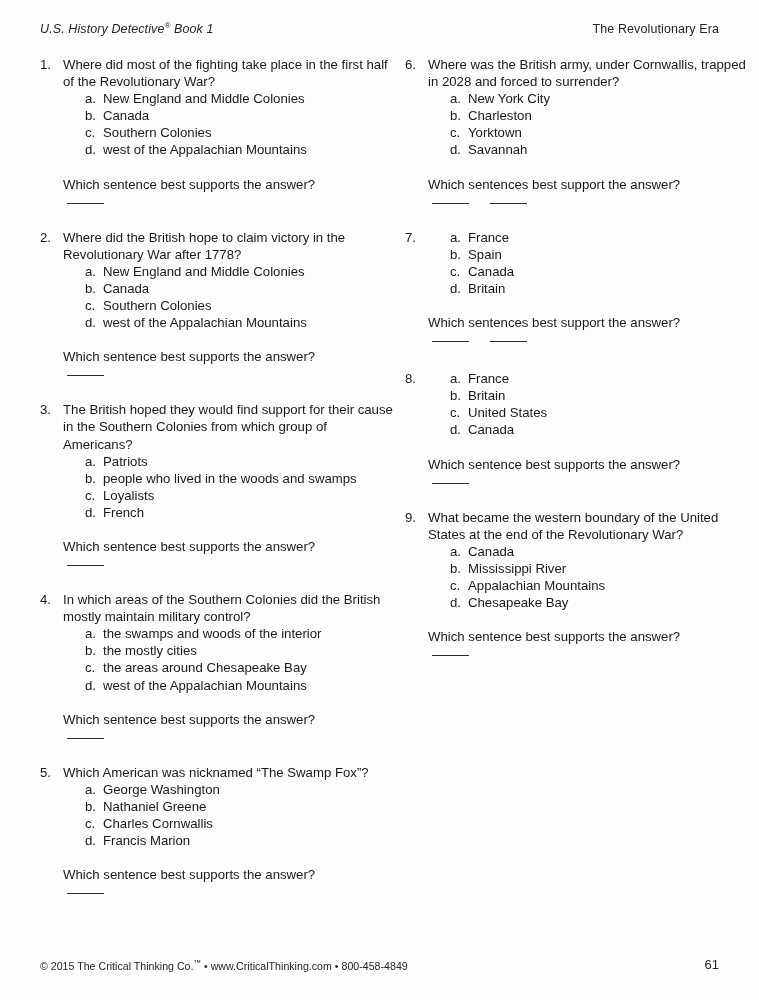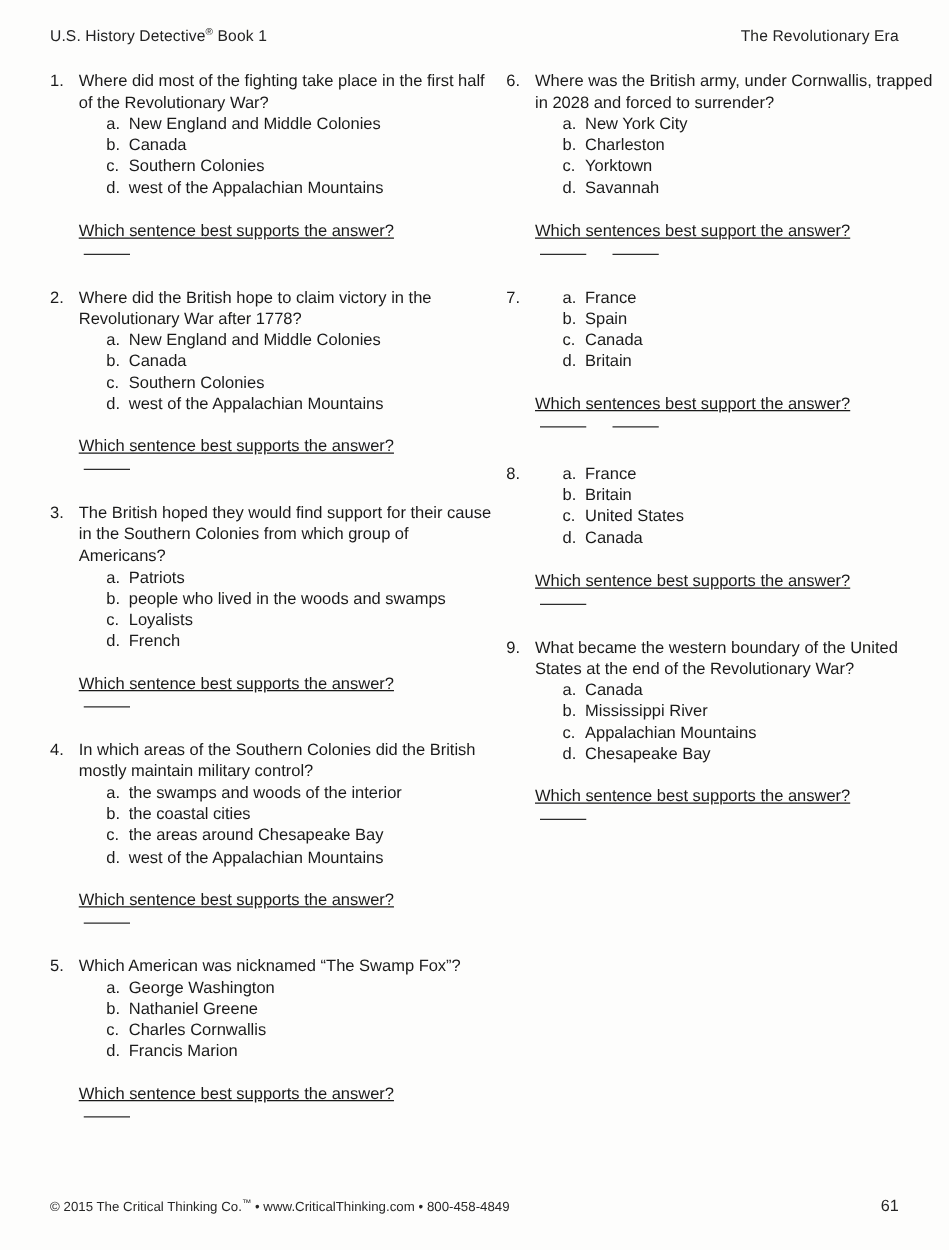--- a/index.html
+++ b/index.html
@@ -29,21 +29,21 @@
     left: 40px;
     right: 40px;
     height: 18px;
     display: flex;
     justify-content: space-between;
     align-items: baseline;
     font-size: 12.5px;
     color: #242424;
     letter-spacing: 0.1px;
   }
-  .header-left { white-space: nowrap; }
+  .header-left { white-space: nowrap; font-style: italic; }
   .header-right { white-space: nowrap; }
   .reg-mark {
     font-size: 8px;
     vertical-align: super;
     line-height: 0;
   }
 
   
   .columns {
     position: absolute;
@@ -99,21 +99,20 @@
     flex: 0 0 18px;
   }
   .opt-text {
     flex: 1 1 auto;
   }
   .support-q {
     font-size: 13.2px;
     line-height: 17.1px;
     margin: 0;
     padding-top: 17px;
-    text-decoration: underline;
   }
   .blanks {
     display: flex;
     gap: 21px;
     padding-top: 10px;
     padding-left: 4px;
   }
   .blank-line {
     width: 37px;
     height: 0;
@@ -246,21 +245,21 @@
           <div class="q-num">4.</div>
           <div class="q-body">
             <p class="q-text">In which areas of the Southern Colonies did the British mostly maintain military control?</p>
             <ul class="options">
               <li class="option">
                 <span class="opt-letter">a.</span>
                 <span class="opt-text">the swamps and woods of the interior</span>
               </li>
               <li class="option">
                 <span class="opt-letter">b.</span>
-                <span class="opt-text">the coastal cities</span>
+                <span class="opt-text">the mostly cities</span>
               </li>
               <li class="option">
                 <span class="opt-letter">c.</span>
                 <span class="opt-text">the areas around Chesapeake Bay</span>
               </li>
               <li class="option">
                 <span class="opt-letter">d.</span>
                 <span class="opt-text">west of the Appalachian Mountains</span>
               </li>
             </ul>

